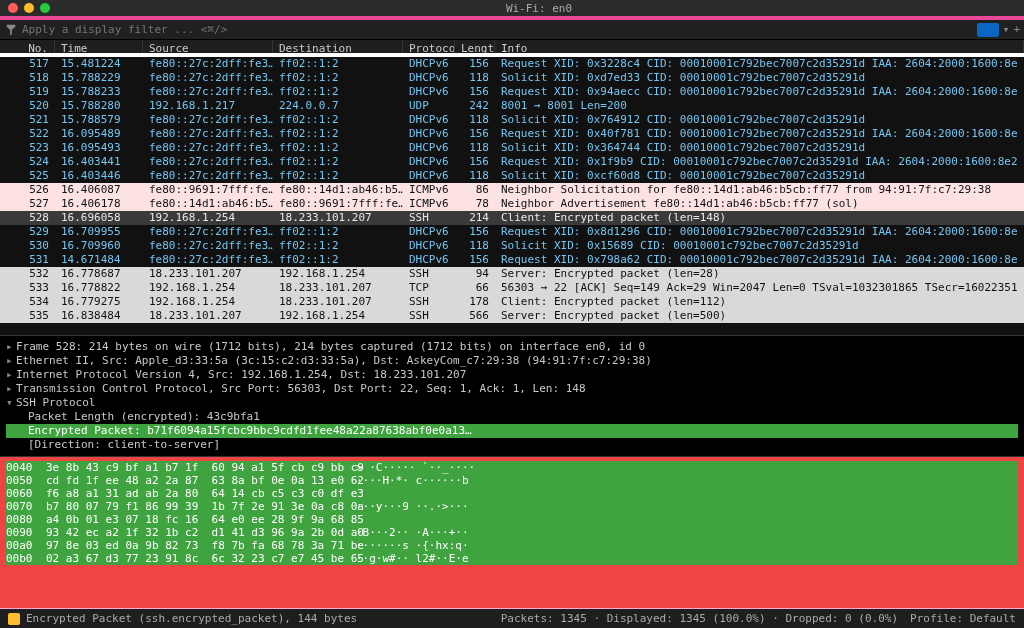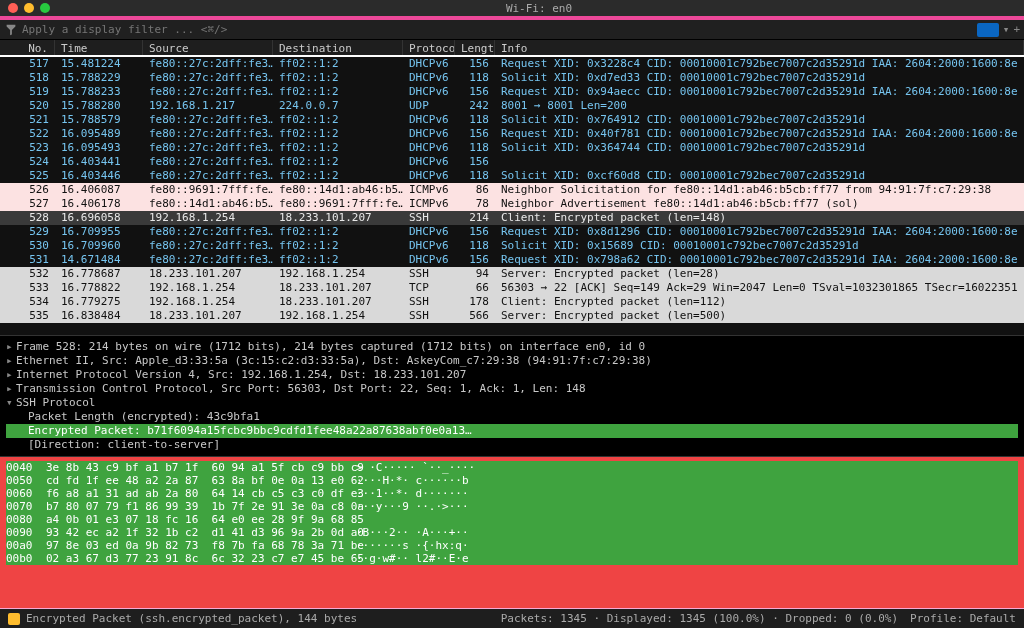--- a/index.html
+++ b/index.html
@@ -6,21 +6,21 @@
 body { background:#1a1a1a; color:#c8c8c8; width:1024px; height:628px; overflow:hidden; display:flex; flex-direction:column; }
 .titlebar { height:20px; background:#2b2b2b; display:flex; align-items:center; padding:0 8px; border-bottom:4px solid #ec4899; }
 .traffic { display:flex; gap:6px; margin-right:12px; }
 .tl { width:10px; height:10px; border-radius:50%; }
 .tl.r{background:#ff5f56}.tl.y{background:#ffbd2e}.tl.g{background:#27c93f}
 .title { flex:1; text-align:center; color:#aaa; font-size:11px; }
 .filterbar { height:20px; background:#202020; display:flex; align-items:center; padding:0 4px; border-bottom:1px solid #000; }
 .filterbar .ficon { width:14px; height:14px; margin-right:4px; color:#888; }
 .filterbar input { flex:1; background:transparent; border:none; color:#888; font-family:inherit; font-size:11px; outline:none; }
 .filterbar .rbtn { width:22px; height:14px; background:#0a66c2; border-radius:2px; margin-left:4px; }
-.hdr { display:flex; background:#1e1e1e; height:17px; border-bottom:2px solid #ffffff; color:#ccc; font-size:11px; }
+.hdr { display:flex; background:#1e1e1e; height:17px; border-bottom:4px solid #ffffff; color:#ccc; font-size:11px; }
 .hdr > div { padding:2px 6px; border-right:1px solid #333; white-space:nowrap; overflow:hidden; }
 .packets { flex:0 0 auto; height:278px; overflow:hidden; background:#111; }
 .row { display:flex; height:14px; white-space:nowrap; }
 .row > div { padding:0 6px; overflow:hidden; text-overflow:clip; white-space:nowrap; }
 .c-no{width:55px;text-align:right}.c-time{width:88px}.c-src{width:130px}.c-dst{width:130px}.c-proto{width:52px}.c-len{width:40px;text-align:right}.c-info{flex:1}
 .row.dhcp { background:#111; color:#76c5f0; }
 .row.udp { background:#111; color:#76c5f0; }
 .row.icmp { background:#fce2e2; color:#111; }
 .row.ssh { background:#d9d9d9; color:#111; }
 .row.tcp { background:#d9d9d9; color:#111; }
@@ -135,20 +135,21 @@
       <div class="c-len">118</div>
       <div class="c-info">Solicit XID: 0x364744 CID: 00010001c792bec7007c2d35291d</div>
     </div>
     <div class="row dhcp">
       <div class="c-no">524</div>
       <div class="c-time">16.403441</div>
       <div class="c-src">fe80::27c:2dff:fe3…</div>
       <div class="c-dst">ff02::1:2</div>
       <div class="c-proto">DHCPv6</div>
       <div class="c-len">156</div>
+      <div class="c-info">Request XID: 0x1f9b9 CID: 00010001c792bec7007c2d35291d IAA: 2604:2000:1600:8e2</div>
     </div>
     <div class="row dhcp">
       <div class="c-no">525</div>
       <div class="c-time">16.403446</div>
       <div class="c-src">fe80::27c:2dff:fe3…</div>
       <div class="c-dst">ff02::1:2</div>
       <div class="c-proto">DHCPv6</div>
       <div class="c-len">118</div>
       <div class="c-info">Solicit XID: 0xcf60d8 CID: 00010001c792bec7007c2d35291d</div>
     </div>
@@ -251,21 +252,21 @@
   <div class="ln"><span class="tri">▸</span><span>Transmission Control Protocol, Src Port: 56303, Dst Port: 22, Seq: 1, Ack: 1, Len: 148</span></div>
   <div class="ln"><span class="tri">▾</span><span>SSH Protocol</span></div>
   <div class="ln" style="padding-left:22px"><span>Packet Length (encrypted): 43c9bfa1</span></div>
   <div class="ln hl" style="padding-left:22px"><span>Encrypted Packet: b71f6094a15fcbc9bbc9cdfd1fee48a22a87638abf0e0a13…</span></div>
   <div class="ln" style="padding-left:22px"><span>[Direction: client-to-server]</span></div>
 </div>
 
 <div class="hexpane" id="hexpane">
     <div class="hexrow hl"><div class="hx-off">0040</div><div class="hx-b">3e 8b 43 c9 bf a1 b7 1f  60 94 a1 5f cb c9 bb c9</div><div class="hx-a">&gt; ·C····· `··_····</div></div>
     <div class="hexrow hl"><div class="hx-off">0050</div><div class="hx-b">cd fd 1f ee 48 a2 2a 87  63 8a bf 0e 0a 13 e0 62</div><div class="hx-a">····H·*· c······b</div></div>
-    <div class="hexrow hl"><div class="hx-off">0060</div><div class="hx-b">f6 a8 a1 31 ad ab 2a 80  64 14 cb c5 c3 c0 df e3</div><div class="hx-a">···1··*· d·······</div></div>
+    <div class="hexrow hl"><div class="hx-off">0060</div><div class="hx-b">f6 a8 a1 31 ad ab 2a 80  64 14 cb c5 c3 c0 df e3</div></div>
     <div class="hexrow hl"><div class="hx-off">0070</div><div class="hx-b">b7 80 07 79 f1 86 99 39  1b 7f 2e 91 3e 0a c8 0a</div><div class="hx-a">···y···9 ··.·&gt;···</div></div>
     <div class="hexrow hl"><div class="hx-off">0080</div><div class="hx-b">a4 0b 01 e3 07 18 fc 16  64 e0 ee 28 9f 9a 68 85</div></div>
     <div class="hexrow hl"><div class="hx-off">0090</div><div class="hx-b">93 42 ec a2 1f 32 1b c2  d1 41 d3 96 9a 2b 0d a0</div><div class="hx-a">·B···2·· ·A···+··</div></div>
     <div class="hexrow hl"><div class="hx-off">00a0</div><div class="hx-b">97 8e 03 ed 0a 9b 82 73  f8 7b fa 68 78 3a 71 be</div><div class="hx-a">·······s ·{·hx:q·</div></div>
     <div class="hexrow hl"><div class="hx-off">00b0</div><div class="hx-b">02 a3 67 d3 77 23 91 8c  6c 32 23 c7 e7 45 be 65</div><div class="hx-a">··g·w#·· l2#··E·e</div></div>
   </div>
 
 <div class="status">
   <div class="sicon"></div>
   <span>Encrypted Packet (ssh.encrypted_packet), 144 bytes</span>

